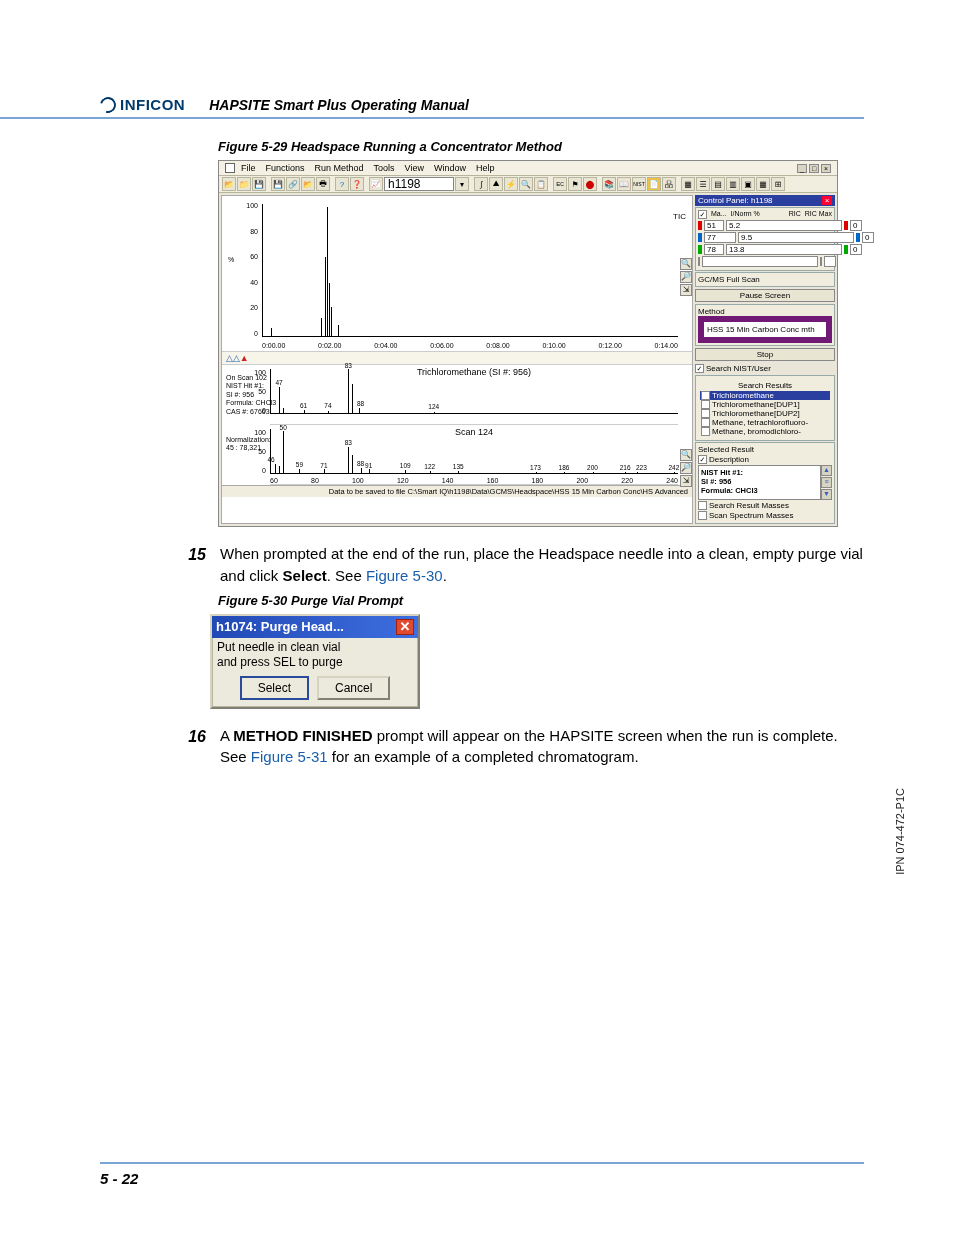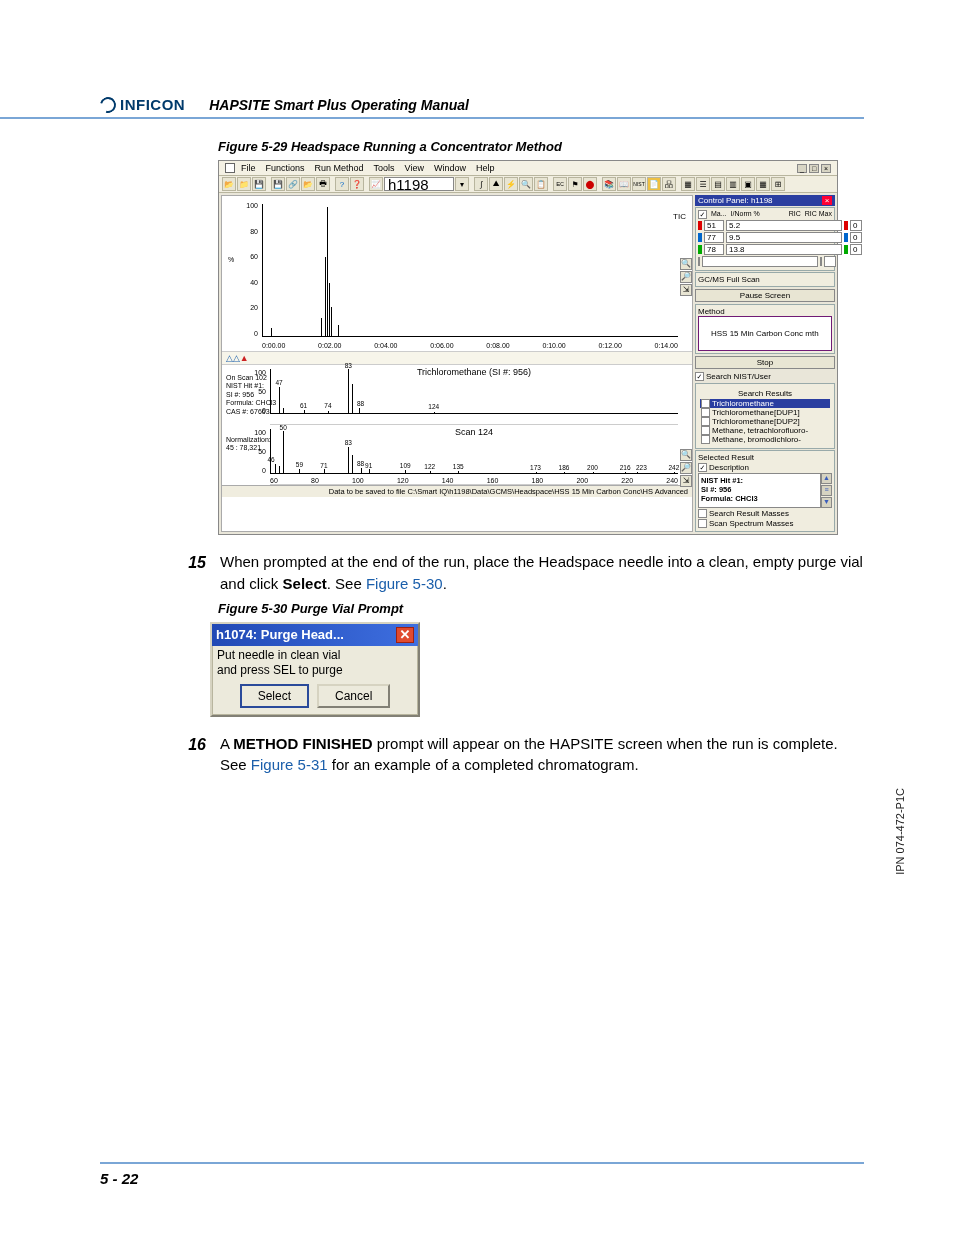--- a/index.html
+++ b/index.html
@@ -51,21 +51,21 @@
   .toolbar {
     display: flex; gap: 1px; padding: 1px 3px; background: #f1eee0;
     border-bottom: 1px solid #b8b59e; align-items: center; flex-wrap: nowrap;
   }
   .tb-btn {
     width: 14px; height: 14px; background: #e8e5d3;
     border: 1px solid #b8b59e; display:inline-flex; align-items:center; justify-content:center;
     font-size: 8px;
   }
   .tb-sep { width:3px; }
-  .tb-input { height:14px; border:1px solid #888; background:#fff; font-size:15px; padding:0 3px; }
+  .tb-input { height:14px; border:1px solid #888; background:#fff; font-size:12px; padding:0 3px; }
 
   .app-body { display: flex; }
   .chart-area { flex: 1; background:#fff; border:1px solid #aaa; margin:2px; position:relative; }
 
   .chart-header { font-size:7.5px; padding:2px 4px; background:#fff; border-bottom:1px solid #ddd; }
   .tic-label { position:absolute; right:6px; top:16px; font-size:8px; }
 
   .top-chart { height: 155px; position:relative; padding: 4px 20px 0 30px; }
   .y-axis { position:absolute; left:20px; top:6px; bottom:14px; display:flex; flex-direction:column; justify-content:space-between; font-size:7px; text-align:right; width:16px; }
   .y-axis span { line-height:1; }
@@ -387,21 +387,21 @@
           </div>
           <div class="cp-row">
               <span class="cp-color" style="border-color:#d00;"></span>
               <input class="cp-input" style="width: 20px;" value="51">
               <input class="cp-input" value="5.2" style="">
               <span class="cp-color" style="border-color:#d00;"></span>
               <input class="cp-input" style="width: 12px;" value="0">
             </div>
           <div class="cp-row">
               <span class="cp-color" style="border-color:#06c;"></span>
-              <input class="cp-input" style="width: 20px;" value="77">
+              <input class="cp-input" style="width: 32px;" value="77">
               <input class="cp-input" value="9.5" style="">
               <span class="cp-color" style="border-color:#06c;"></span>
               <input class="cp-input" style="width: 12px;" value="0">
             </div>
           <div class="cp-row">
               <span class="cp-color" style="border-color:#0a0;"></span>
               <input class="cp-input" style="width: 20px;" value="78">
               <input class="cp-input" value="13.8" style="">
               <span class="cp-color" style="border-color:#0a0;"></span>
               <input class="cp-input" style="width: 12px;" value="0">
@@ -410,21 +410,21 @@
               <span class="cp-check"></span>
               <input class="cp-input" style="">
               <span class="cp-check"></span>
               <input class="cp-input" style="width: 12px;">
             </div>
         </div>
         <div class="cp-box">GC/MS Full Scan</div>
         <div class="cp-btn">Pause Screen</div>
         <div class="cp-box">
           <div>Method</div>
-          <div style="background:#fff;border:1px solid #701a75;padding:12px;">HSS 15 Min Carbon Conc mth</div>
+          <div style="background:#fff;border:6px solid #701a75;padding:3px;">HSS 15 Min Carbon Conc mth</div>
         </div>
         <div class="cp-btn">Stop</div>
         <div class="cp-row">
             <span class="cp-check">✓</span>
             <span>Search NIST/User</span>
           </div>
         <div class="cp-box" style="padding:4px;text-align:center;">
           <div style="padding:1px 3px;">Search Results</div>
           <div class="cp-list-item sel">
               <span class="cp-check" style="background:#fff;">✓</span>

